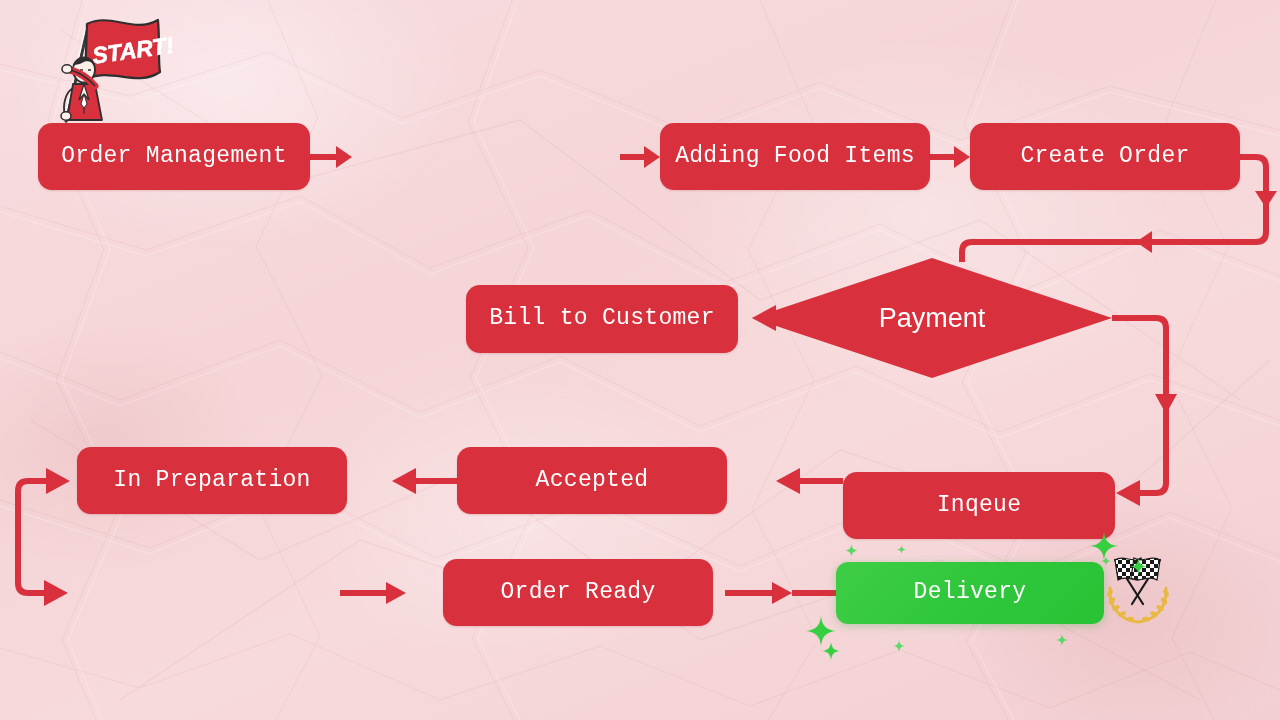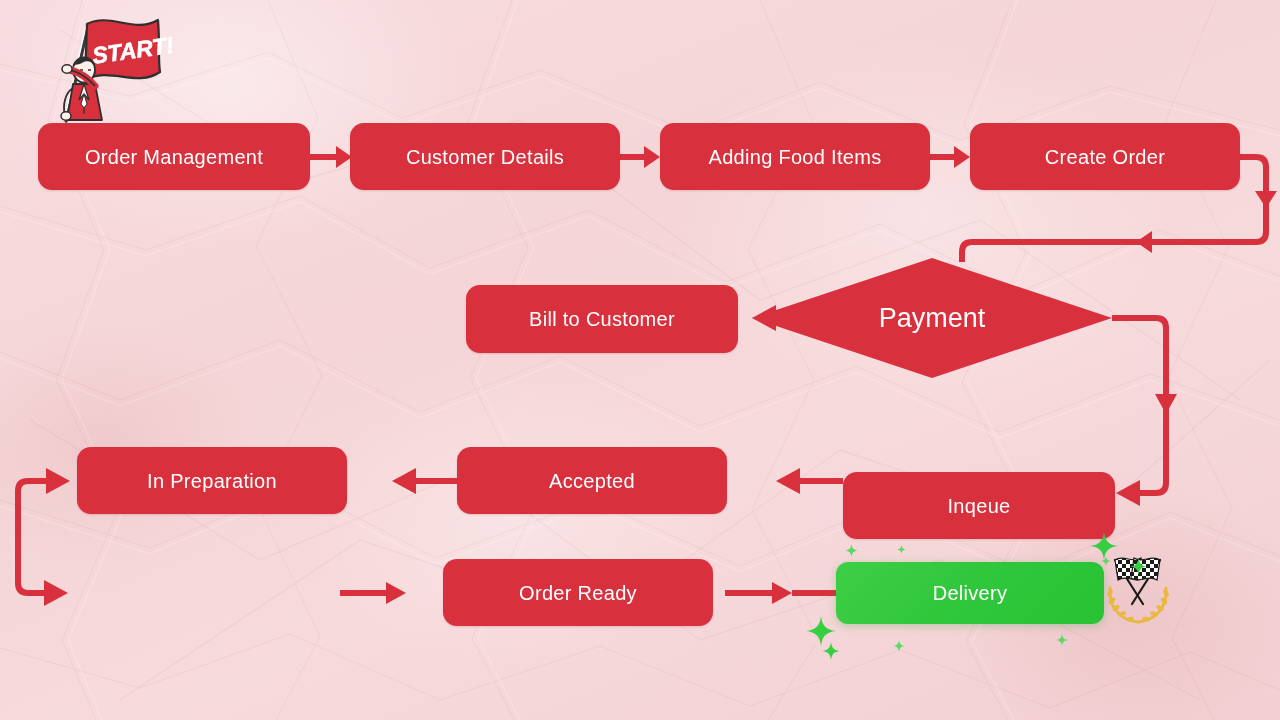--- a/index.html
+++ b/index.html
@@ -23,24 +23,24 @@
     position:absolute;inset:0;pointer-events:none;mix-blend-mode:multiply;opacity:.5;
   }
   #paper-texture2{
     position:absolute;inset:0;pointer-events:none;mix-blend-mode:screen;opacity:.45;
   }
 
   .node{
     position:absolute;box-sizing:border-box;
     background:#d8303c;border-radius:14px;
     display:flex;align-items:center;justify-content:center;
-    color:#fff;font-size:20px;letter-spacing:.3px;
+    color:#fff;font-size:23px;letter-spacing:.3px;
     text-align:right;line-height:1.1;
     box-shadow:0 1px 2px rgba(150,40,48,.18);
-    font-family:Liberation Sans, sans-serif;
+    font-family:Liberation Mono, monospace;
     font-weight:400;
   }
   .node.green{
     background:linear-gradient(135deg,#3ece46 0%,#2ec63a 55%,#29c235 100%);
     border-radius:12px;box-shadow:0 2px 8px rgba(40,170,60,.30);
   }
   .diamond{
     position:absolute;background:#d8303c;
     clip-path:polygon(50% 0%,100% 50%,50% 100%,0% 50%);
     display:flex;align-items:center;justify-content:center;
@@ -152,21 +152,20 @@
 
     <g>
       <path class="wire" d="M725 593 H772"></path>
       <polygon class="head" points="772,582 792,593 772,604"></polygon>
       <path class="wire" d="M792 593 H836"></path>
     </g>
   </svg>
 
   <div class="node" style="left:38px;top:123px;width:272px;height:67px;">Order Management</div>
 
-  <div class="node" style="left:350px;top:123px;width:270px;height:67px;">Customer Details</div>
 
   <div class="node" style="left:660px;top:123px;width:270px;height:67px;">Adding Food Items</div>
 
   <div class="node" style="left:970px;top:123px;width:270px;height:67px;">Create Order</div>
 
   <div class="diamond" style="left:752px;top:258px;width:360px;height:120px;">
     <span>Payment</span>
   </div>
 
   <div class="node" style="left:466px;top:285px;width:272px;height:68px;">Bill to Customer</div>

